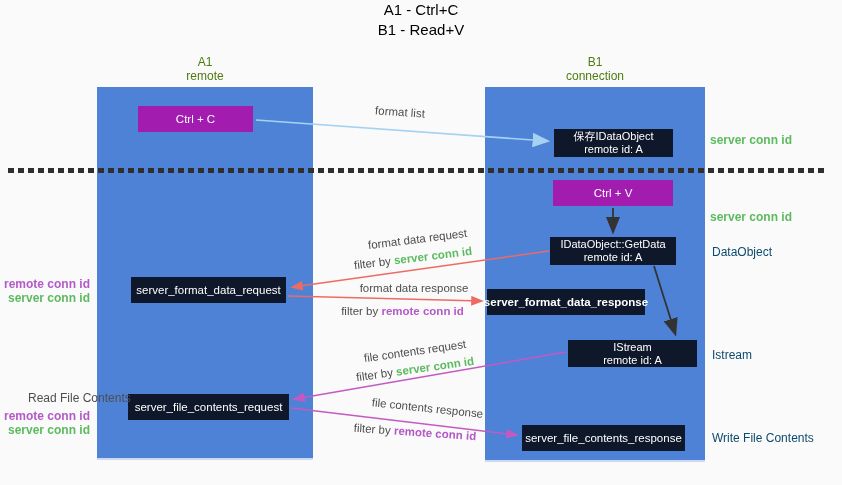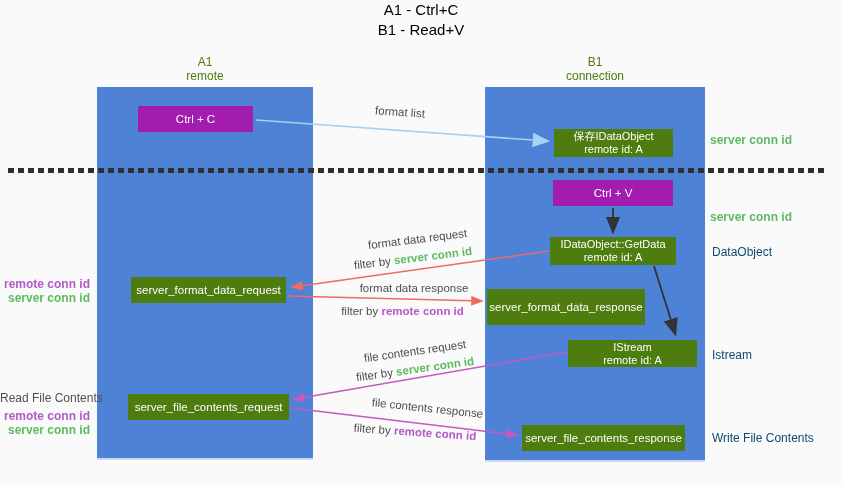--- a/index.html
+++ b/index.html
@@ -23,38 +23,38 @@
   .dotted-line{
     position:absolute; left:8px; top:168px; width:818px; height:5px;
     background:repeating-linear-gradient(90deg,#2f2f2f 0 6px, transparent 6px 10px);
   }
   .node{
     position:absolute; display:flex; flex-direction:column;
     align-items:center; justify-content:center;
     color:#ffffff; text-align:center;
   }
   .node.green{ background:#a21caf;}
-  .node.orange{ background:#4d7c0f;}
+  .node.orange{ background:#0f172a;}
   .node .l1{ font-size:11px; line-height:13px; white-space:nowrap;}
   .node .single{ font-size:11.5px; white-space:nowrap;}
   .alabel{
     position:absolute; font-size:11.5px; color:#4e4e4e;
     text-align:center; white-space:nowrap;
   }
   .green-t{ color:#5cbb5f; font-weight:bold;}
   .purple-t{ color:#b45ac8; font-weight:bold;}
   .side-label{ position:absolute; font-size:12px; color:#0c4a6e; white-space:nowrap;}
   .side-label.gbold{ color:#5cbb5f; font-weight:bold;}
   .left-pair{
     position:absolute; left:0px; width:90px; text-align:right;
     font-size:12px; font-weight:bold; line-height:13.5px; white-space:nowrap;
   }
   .read-label{
     position:absolute; left:0px; width:93px; text-align:right;
-    font-size:12px; color:#4f4f4f; white-space:nowrap;
+    font-size:12px; color:#4f4f4f; white-space:nowrap;padding-left:28px;
   }
   svg.arrows{ position:absolute; left:0; top:0; pointer-events:none;}
 </style>
 </head>
 <body>
 
 <div class="canvas">
 
   <div class="title">
     <div>A1 - Ctrl+C</div>
@@ -114,21 +114,21 @@
 
   <div class="node orange" style="left:550px; top:237px; width:126px; height:28px;">
     <div class="l1">IDataObject::GetData</div>
     <div class="l1">remote id: A</div>
   </div>
 
   <div class="node orange" style="left:131px; top:277px; width:155px; height:26px;">
     <div class="single">server_format_data_request</div>
   </div>
 
-  <div class="node orange" style="left:487px; top:289px; width:158px; height:36px;">
+  <div class="node orange" style="left:487px; top:289px; width:158px; height:26px;font-weight:bold;">
     <div class="single">server_format_data_response</div>
   </div>
 
   <div class="node orange" style="left:568px; top:340px; width:129px; height:27px;">
     <div class="l1">IStream</div>
     <div class="l1">remote id: A</div>
   </div>
 
   <div class="node orange" style="left:128px; top:394px; width:161px; height:26px;text-align:center;">
     <div class="single">server_file_contents_request</div>

